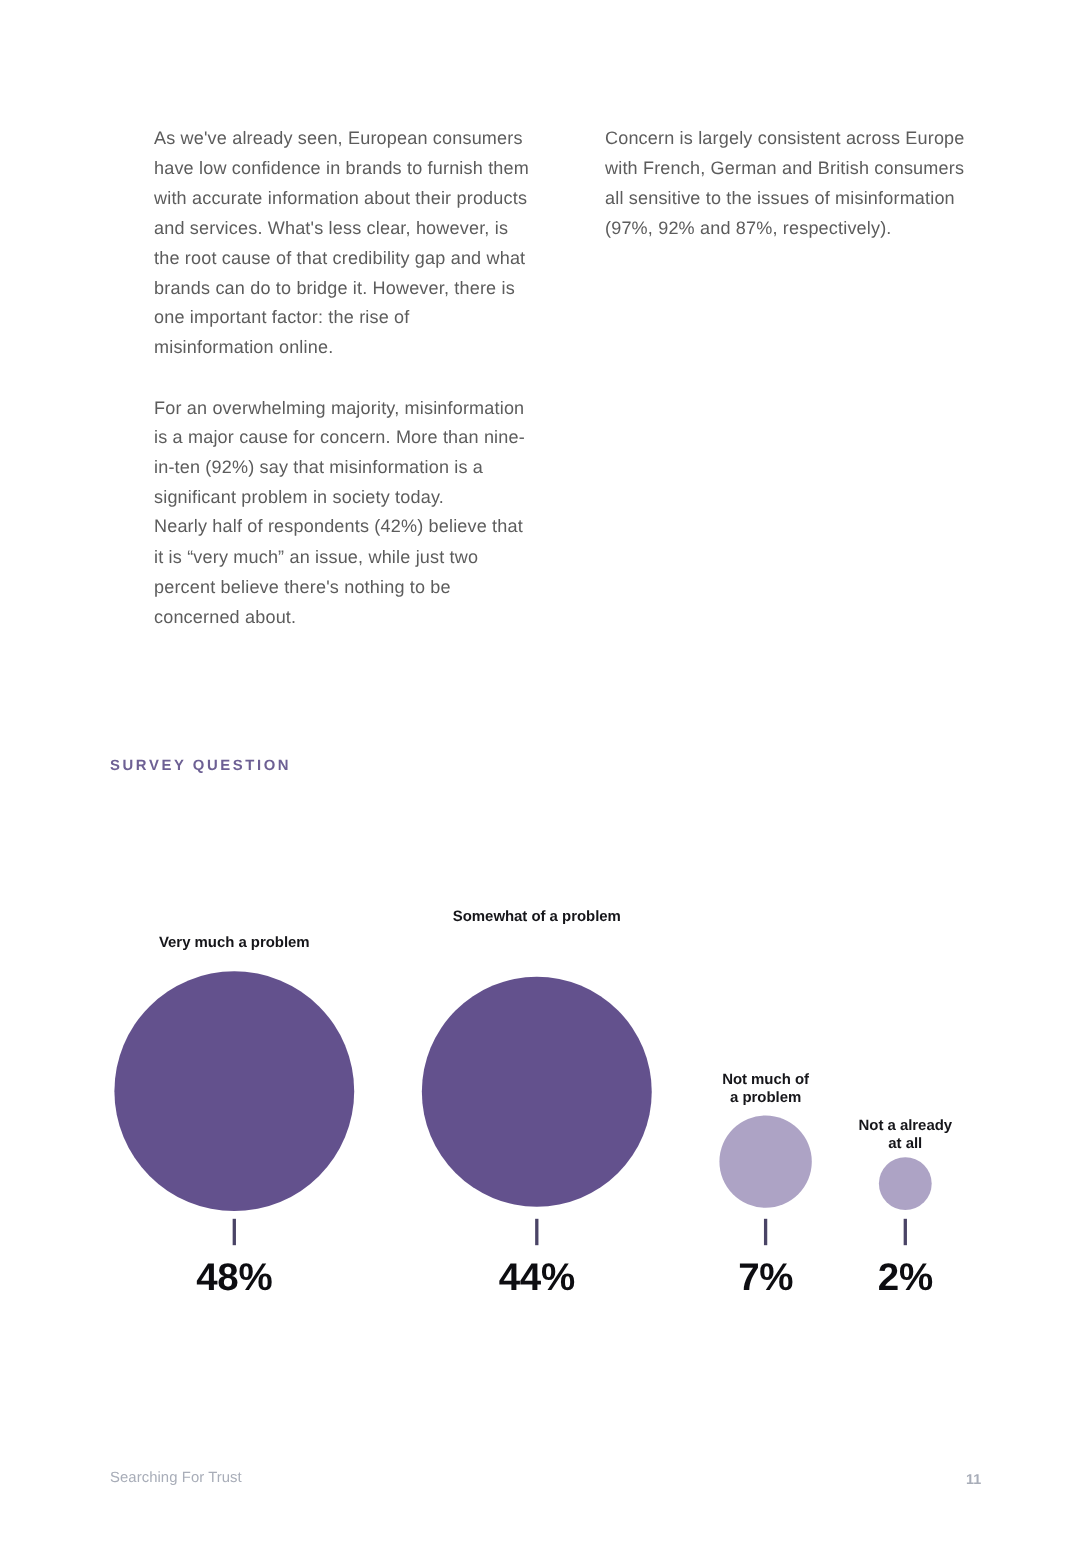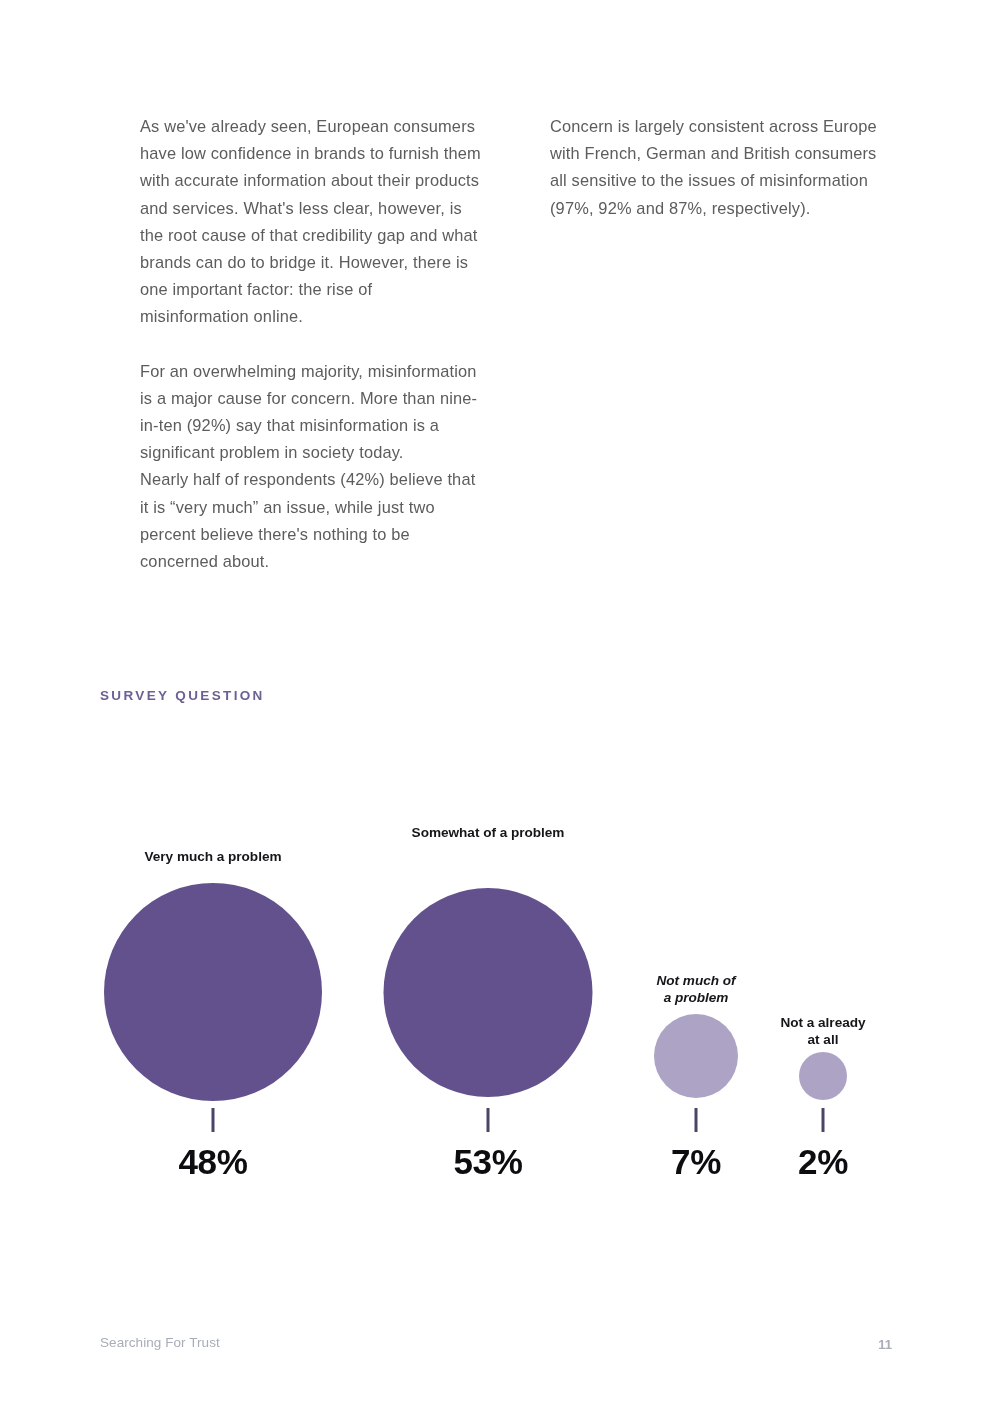--- a/index.html
+++ b/index.html
@@ -153,22 +153,22 @@
   <div class="eyebrow">SURVEY QUESTION</div>
 
   <div class="chart" id="chart">
       <div class="bubble-label" style="left: 213px; top: 848px;">Very much a problem</div>
       <div class="bubble" style="left: 213px; top: 883px; width: 218px; height: 218px; background: rgb(99, 81, 141);"></div>
       <div class="tick" style="left: 213px; top: 1108px; height: 24px; background: rgb(74, 68, 102);"></div>
       <div class="bubble-value" style="left: 213px; top: 1142px;">48%</div>
       <div class="bubble-label" style="left: 488px; top: 824px;">Somewhat of a problem</div>
       <div class="bubble" style="left: 488px; top: 887.5px; width: 209px; height: 209px; background: rgb(99, 81, 141);"></div>
       <div class="tick" style="left: 488px; top: 1108px; height: 24px; background: rgb(74, 68, 102);"></div>
-      <div class="bubble-value" style="left: 488px; top: 1142px;">53%</div>
-      <div class="bubble-label" style="left: 696px; top: 972px; font-style: italic;">Not much of
+      <div class="bubble-value" style="left: 488px; top: 1142px;">44%</div>
+      <div class="bubble-label" style="left: 696px; top: 972px;">Not much of
 a problem</div>
       <div class="bubble" style="left: 696px; top: 1014px; width: 84px; height: 84px; background: rgb(173, 163, 197);"></div>
       <div class="tick" style="left: 696px; top: 1108px; height: 24px; background: rgb(74, 68, 102);"></div>
       <div class="bubble-value" style="left: 696px; top: 1142px;">7%</div>
       <div class="bubble-label" style="left: 823px; top: 1014px;">Not a already
 at all</div>
       <div class="bubble" style="left: 823px; top: 1052px; width: 48px; height: 48px; background: rgb(173, 163, 197);"></div>
       <div class="tick" style="left: 823px; top: 1108px; height: 24px; background: rgb(74, 68, 102);"></div>
       <div class="bubble-value" style="left: 823px; top: 1142px;">2%</div>
     </div>

